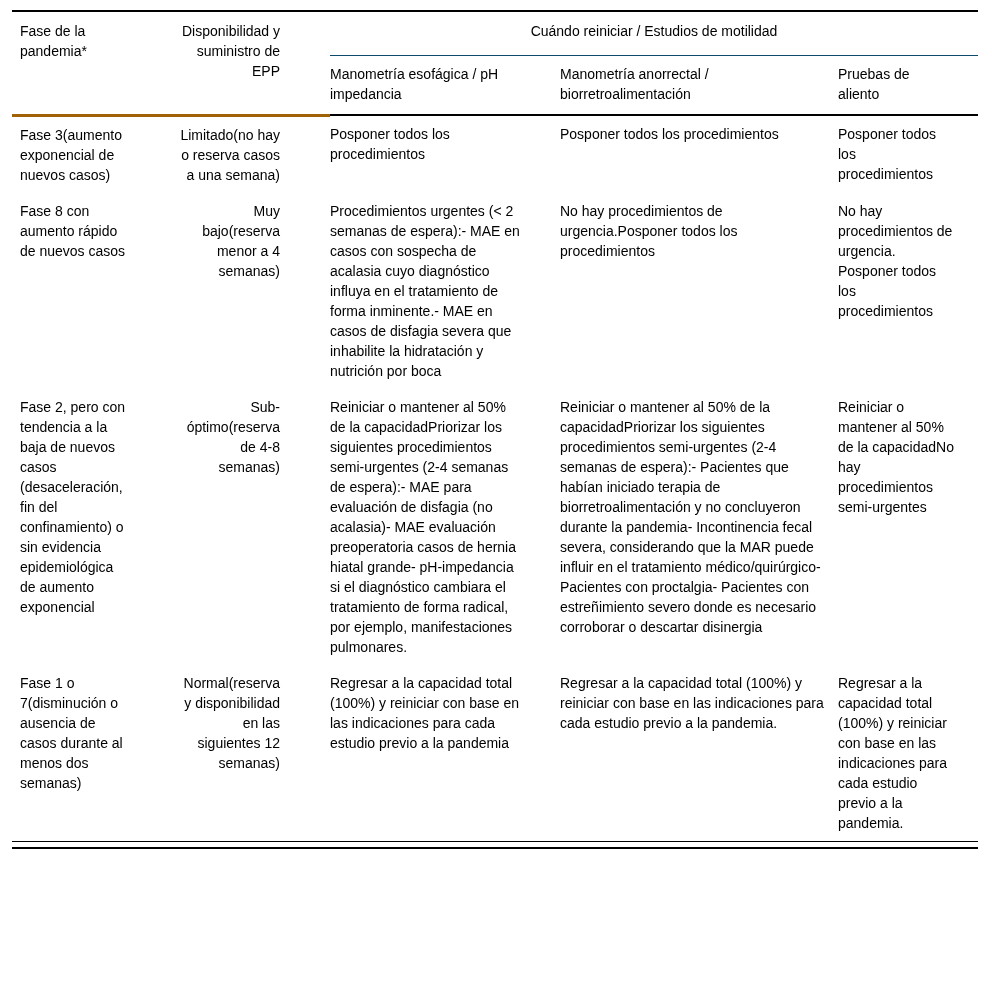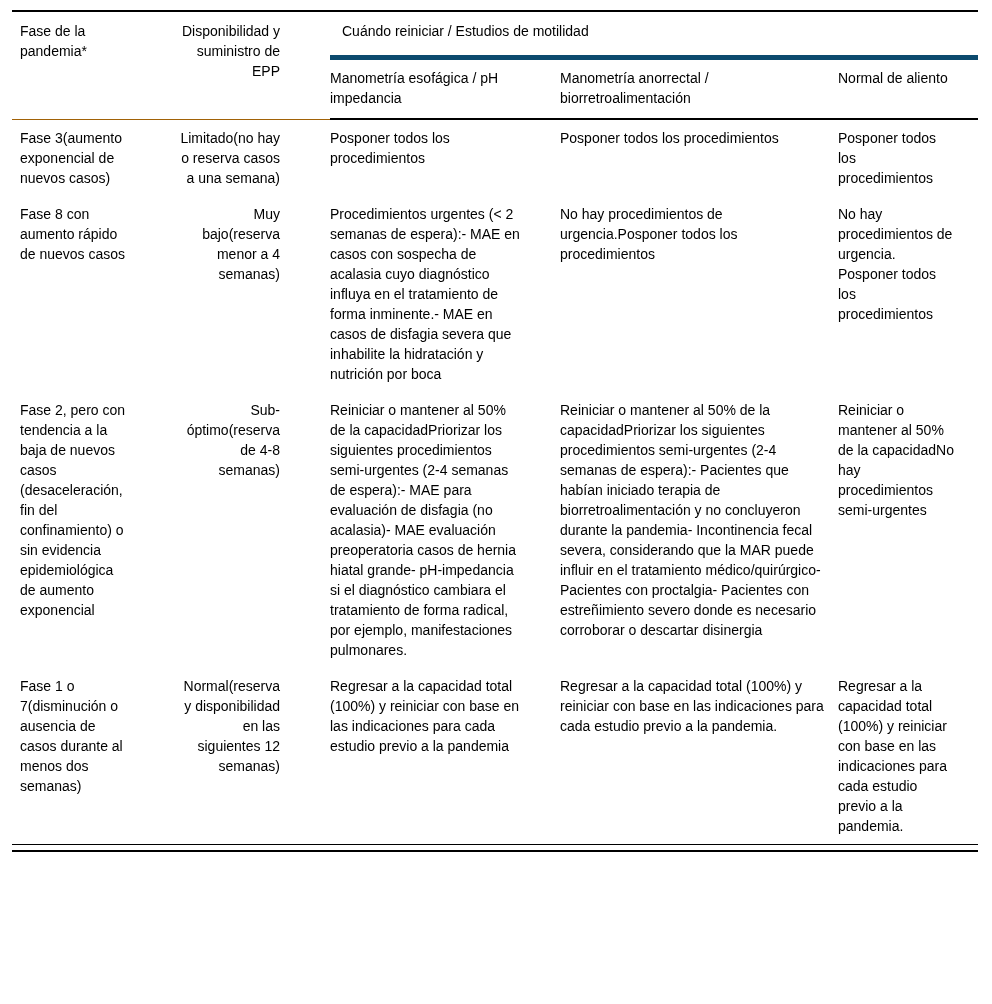--- a/index.html
+++ b/index.html
@@ -33,24 +33,24 @@
   col.w4 { width: 278px; }
   col.w5 { width: 140px; }
 
   .c1 { padding-left: 8px;  padding-right: 48px; }
   .c2 { padding-right: 50px; text-align: right; }
   .c3 { padding-right: 40px; }
   .c4 { padding-right: 10px; }
   .c5 { padding-right: 24px; }
 
   thead th { padding-top: 9px; }
-  .h-side { border-bottom: 1px solid #a16207; margin-left: 32px; }
+  .h-side { border-bottom: 3px solid #a16207; margin-left: 32px; }
   .h-group {
-    text-align: left;
-    border-bottom: 5px solid #0c4a6e;
+    text-align: center;
+    border-bottom: 1px solid #0c4a6e;
     padding: 9px 12px 14px 12px;
   }
   .h-sub {
     border-bottom: 2px solid #000;
     padding-top: 8px;
     padding-bottom: 10px;
   }
 
   tbody td { padding-top: 8px; padding-bottom: 8px; }
 
@@ -71,21 +71,21 @@
     </colgroup>
     <thead>
       <tr>
         <th rowspan="2" class="c1 h-side">Fase de la pandemia*</th>
         <th rowspan="2" class="c2 h-side">Disponibilidad y suministro de EPP</th>
         <th colspan="3" class="h-group">Cuándo reiniciar / Estudios de motilidad</th>
       </tr>
       <tr>
         <th class="c3 h-sub">Manometría esofágica / pH impedancia</th>
         <th class="c4 h-sub">Manometría anorrectal / biorretroalimentación</th>
-        <th class="c5 h-sub">Normal de aliento</th>
+        <th class="c5 h-sub">Pruebas de aliento</th>
       </tr>
     </thead>
     <tbody>
       <tr>
         <td class="c1">Fase 3(aumento exponencial de nuevos casos)</td>
         <td class="c2">Limitado(no hay o reserva casos a una semana)</td>
         <td class="c3">Posponer todos los procedimientos</td>
         <td class="c4">Posponer todos los procedimientos</td>
         <td class="c5">Posponer todos los procedimientos</td>
       </tr>

